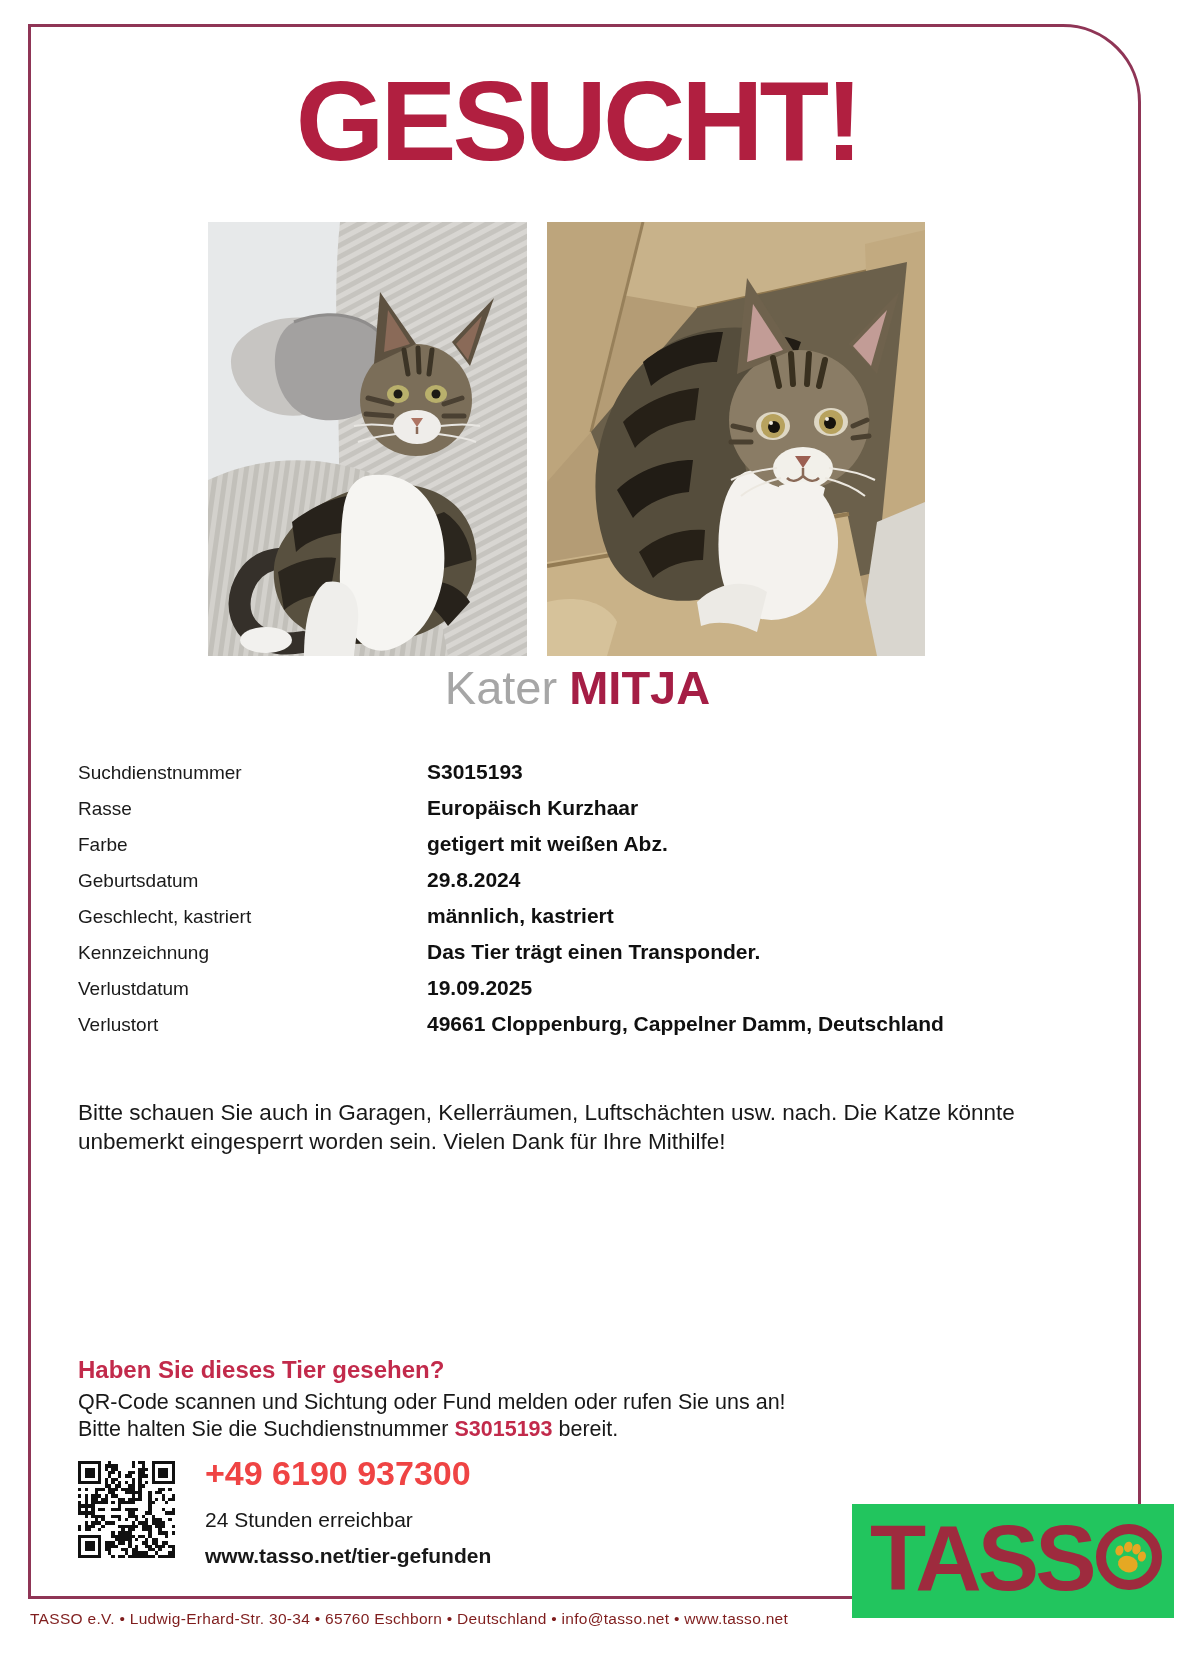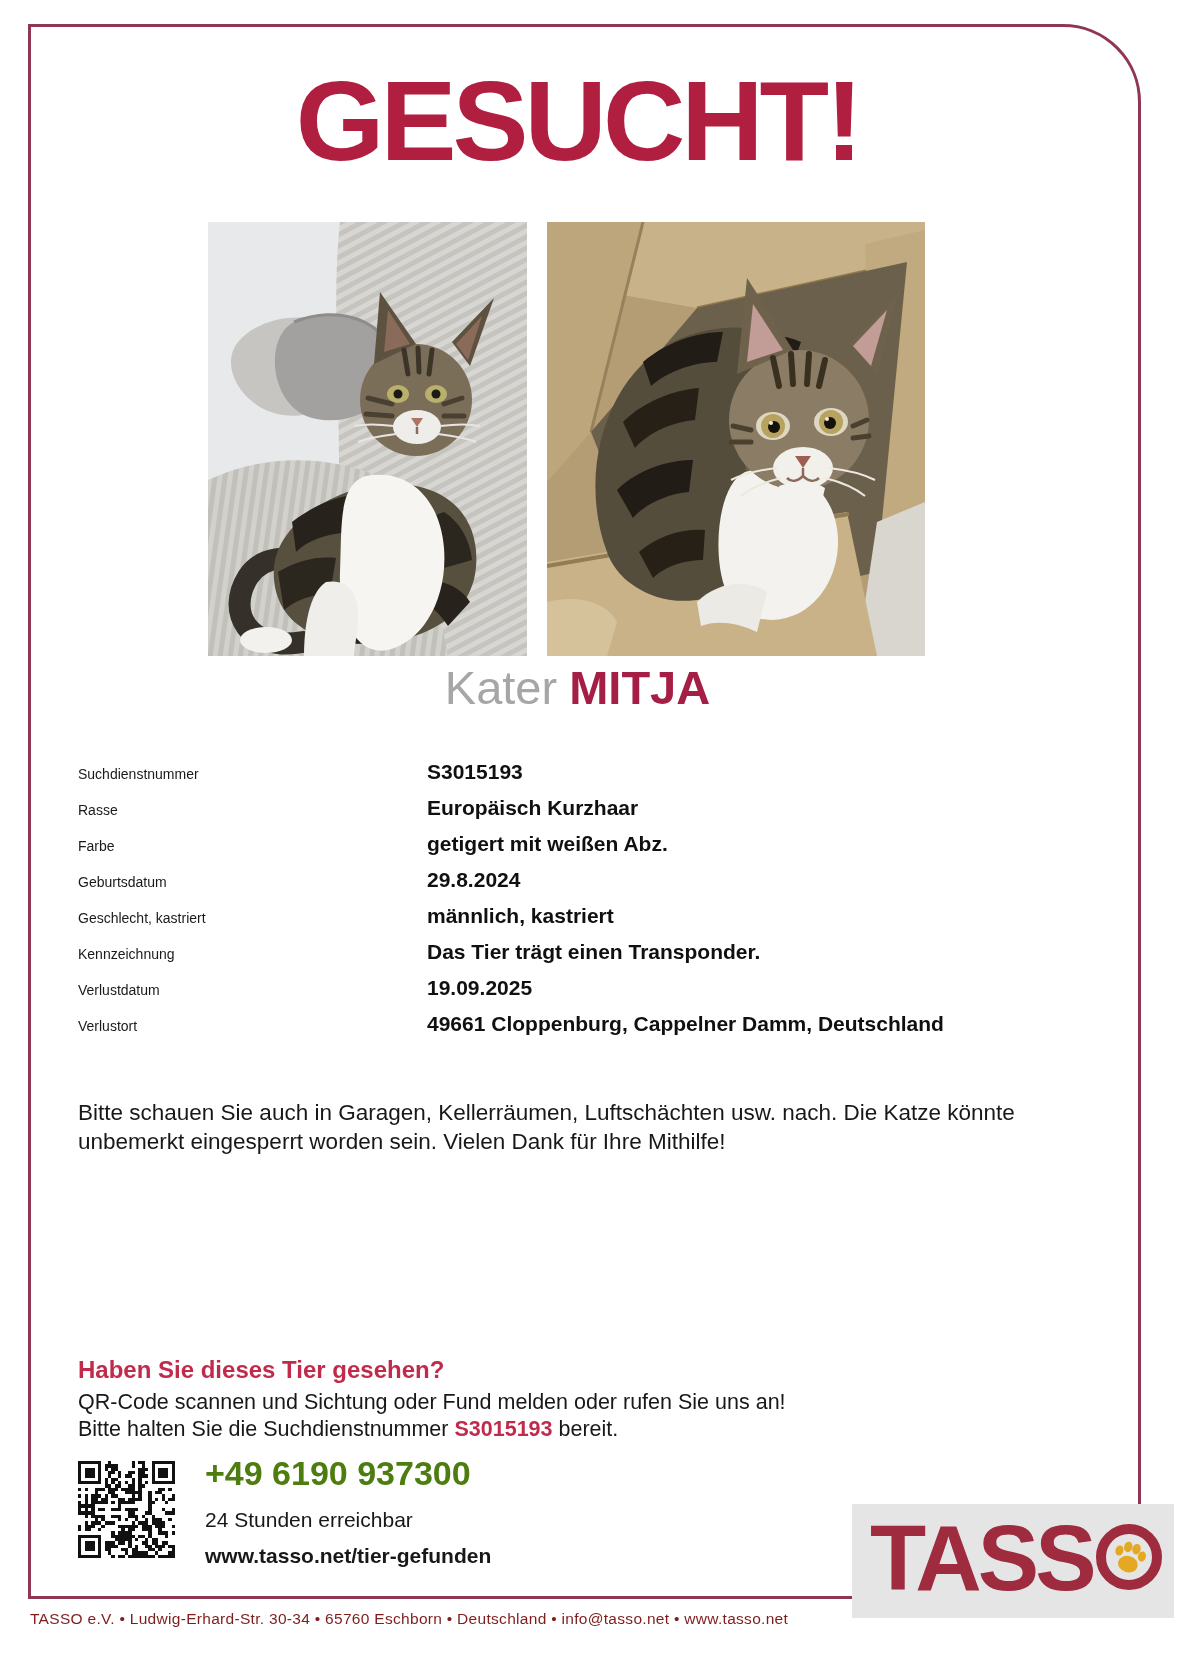--- a/index.html
+++ b/index.html
@@ -19,35 +19,35 @@
   .photos{position:absolute;left:208px;top:222px;display:flex;gap:20px;}
   .photo{overflow:hidden;}
   .photo svg{display:block;width:100%;height:100%;}
   .photo1{width:319px;height:434px;}
   .photo2{width:378px;height:434px;}
   .pet-name{position:absolute;left:30px;top:662px;width:1095px;text-align:center;font-size:47px;line-height:1.1;}
   .pet-type{color:#a6a6a6;margin-right:12px;}
   .pet-title{color:#a51e45;font-weight:700;}
   .details{position:absolute;left:78px;top:754px;width:1022px;}
   .drow{display:grid;grid-template-columns:349px 1fr;align-items:baseline;height:36px;}
-  .lbl{font-size:14px;color:#1a1a1a;line-height:36px;}
+  .lbl{font-size:19px;color:#1a1a1a;line-height:36px;}
   .val{font-size:21px;font-weight:700;color:#101010;line-height:36px;white-space:nowrap;}
   .note{position:absolute;left:78px;top:1098px;width:968px;margin:0;font-size:22.5px;line-height:29px;color:#181818;}
   .contact{position:absolute;left:78px;top:1356px;}
   .contact-heading{font-size:24px;font-weight:700;color:#c22a4b;margin-bottom:5px;line-height:28px;}
   .contact-line{font-size:21.5px;line-height:27px;color:#181818;}
   .num{color:#c22a4b;font-weight:700;}
   .qr{position:absolute;left:78px;top:1461px;width:97px;height:97px;}
   .qr svg{width:100%;height:100%;shape-rendering:crispEdges;display:block;}
   .phone-block{position:absolute;left:205px;top:1455px;}
-  .phone{font-size:34px;font-weight:700;color:#4d7c0f;line-height:1.1;}
+  .phone{font-size:34px;font-weight:700;color:#ef4444;line-height:1.1;}
   .avail{margin-top:16px;font-size:21px;color:#181818;}
   .site{margin-top:12px;font-size:21px;font-weight:700;color:#181818;}
   .tasso-logo{
-    position:absolute;left:852px;top:1504px;z-index:5;background:#e5e5e5;
+    position:absolute;left:852px;top:1504px;z-index:5;background:#22c55e;
     padding:8px 12px 14px 18px;white-space:nowrap;line-height:1;text-align:center;
   }
   .logo-text{
     font-size:92px;font-weight:700;color:#9e2b3e;letter-spacing:-4px;
     display:inline-block;vertical-align:baseline;line-height:1;
   }
   .logo-o{
     display:inline-block;vertical-align:baseline;width:66px;height:66px;margin-left:3px;
     border:10px solid #9e2b3e;border-radius:50%;box-sizing:border-box;position:relative;
   }

